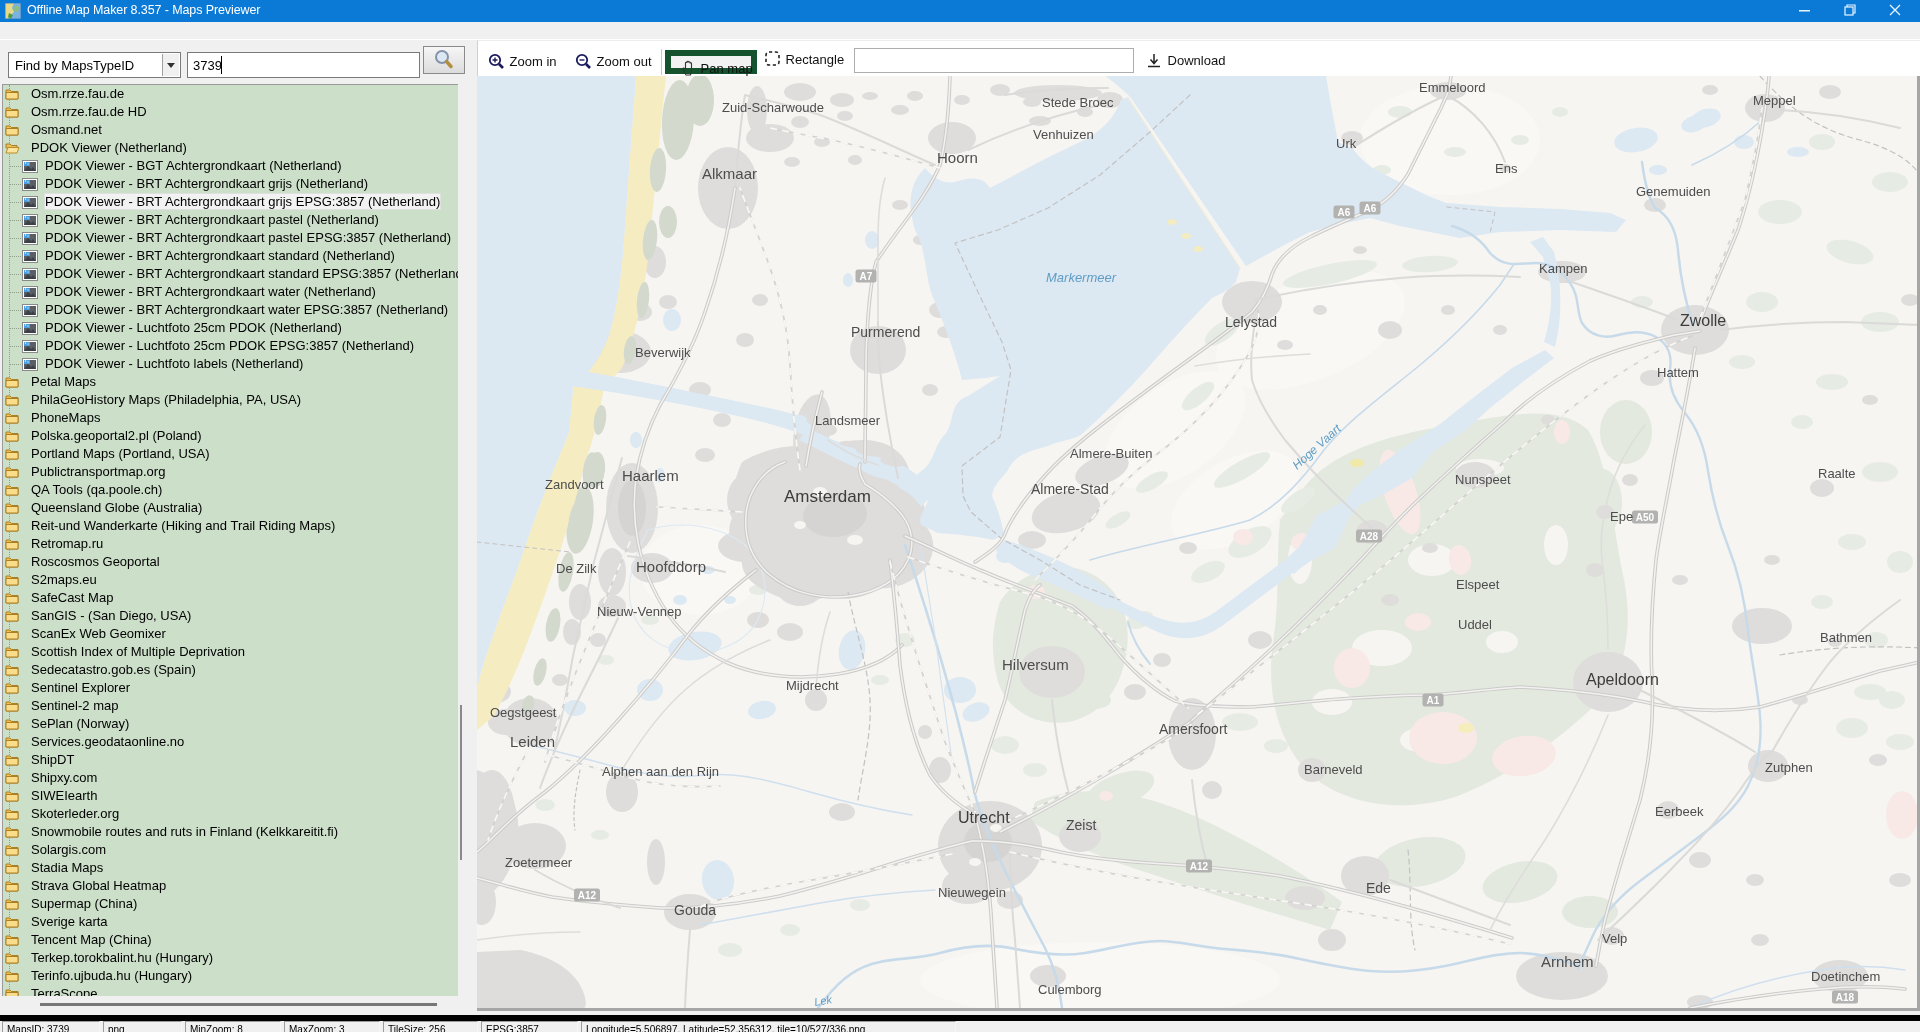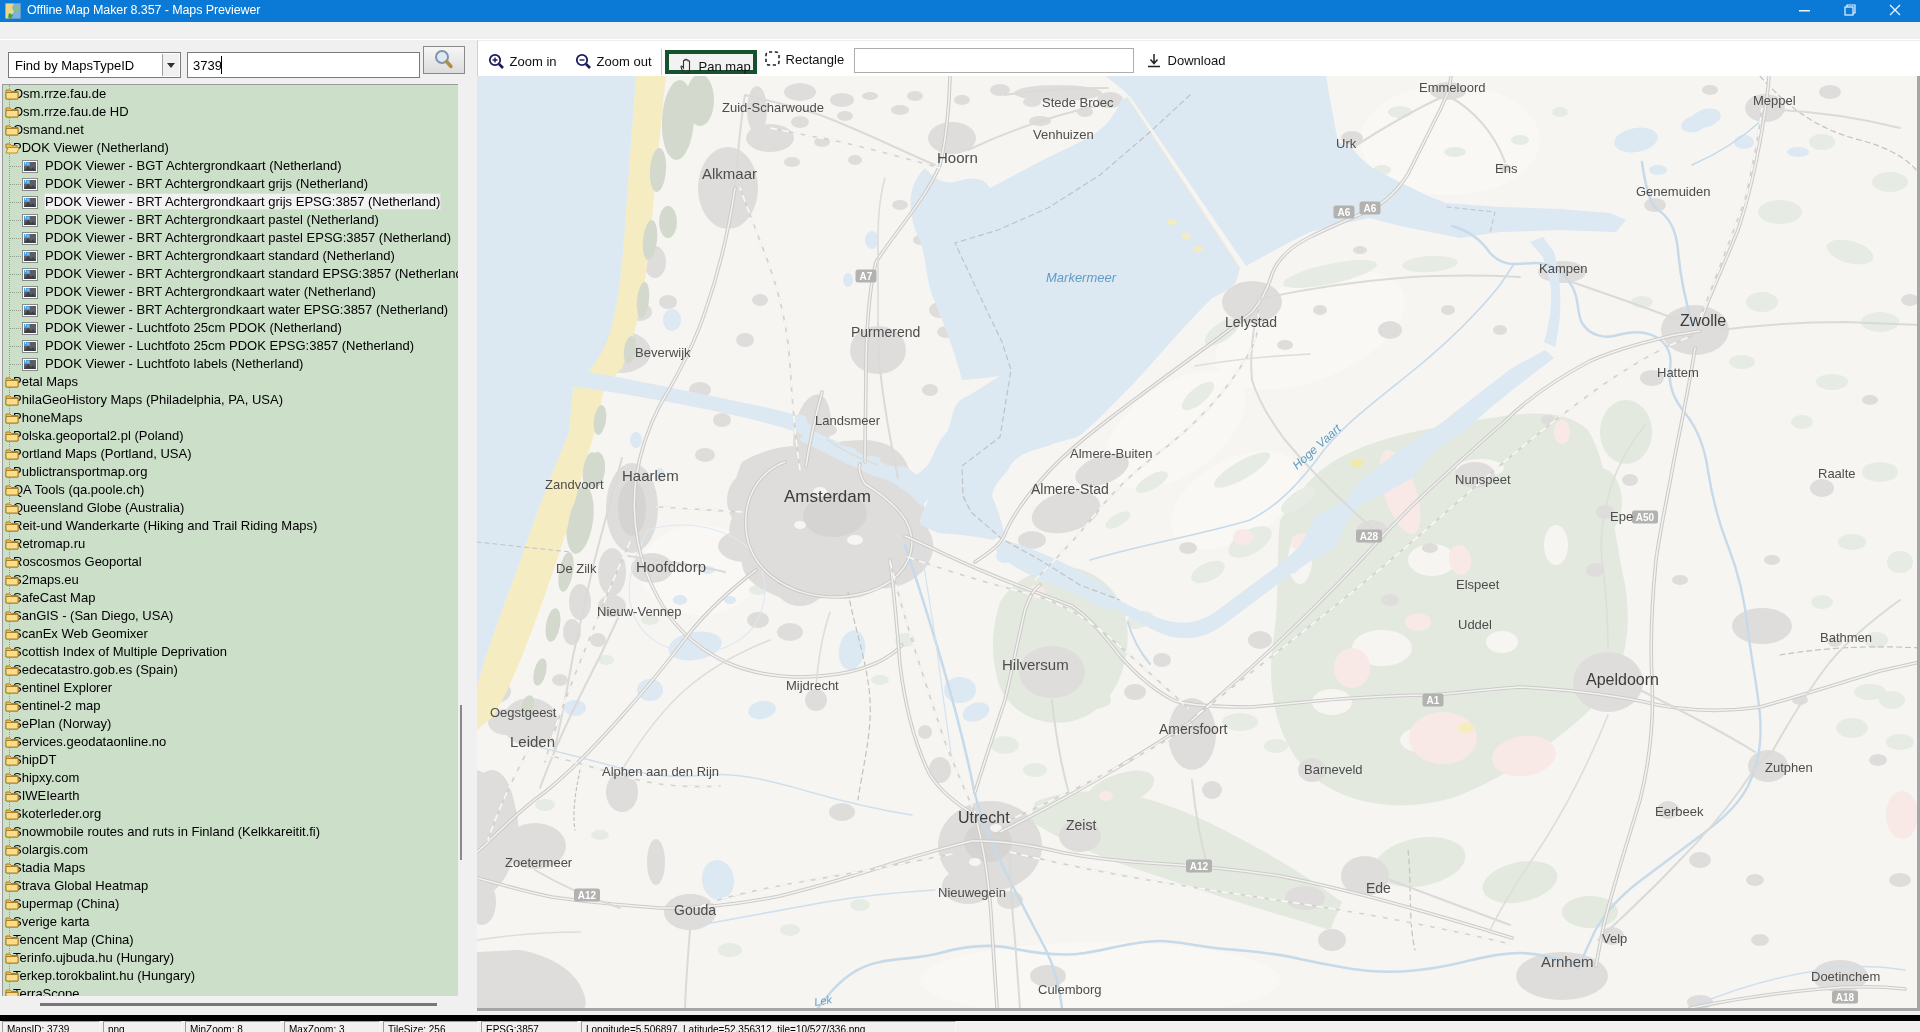--- a/index.html
+++ b/index.html
@@ -18,26 +18,26 @@
 #tbR{left:477px;top:40px;width:1443px;height:36px;background:#ffffff;border-left:1px solid #d0d0d0;border-top:1px solid #ededed}
 #combo{position:absolute;left:8px;top:12px;width:173px;height:26px;background:#fff;border:1px solid #7a7a7a;font-size:13px}
 #combo .ct{position:absolute;left:6px;top:5px}
 #combo .cb{position:absolute;right:1px;top:1px;width:17px;height:22px;background:#f0f0f0;border-left:1px solid #a0a0a0}
 #combo .cb:after{content:"";position:absolute;left:4px;top:9px;border:4px solid transparent;border-top:5px solid #303030}
 #finput{position:absolute;left:187px;top:12px;width:233px;height:26px;background:#fff;border:1px solid #7a7a7a;font-size:13px}
 #finput .ct{position:absolute;left:5px;top:5px}
 #finput .cur{position:absolute;left:33px;top:3px;width:1px;height:18px;background:#000}
 #sbtn{position:absolute;left:423px;top:6px;width:42px;height:28px;background:linear-gradient(#f6f6f6,#dcdcdc);border:1px solid #8a8a8a}
 .tbtn{position:absolute;top:9px;height:24px;font-size:13px;color:#111;white-space:nowrap}
-#panbtn{border:4px solid #14532d;background:#f2f2f2}
+#panbtn{border:6px solid #14532d;background:#f2f2f2}
 
 #treewrap{left:2px;top:84px;width:456px;height:912px;background:#cbdfc9;border-top:1px solid #9a9a9a;border-left:1px solid #9a9a9a;overflow:hidden}
 .r{position:relative;height:18px;line-height:18px;font-size:13px;color:#000;white-space:nowrap}
 .r .ic{position:absolute;top:2px}
-.r.top{padding-left:10px}
+.r.top{padding-left:28px}
 .r.kid{padding-left:42px}
 .r.kid .ic{left:19px}
 .r.top .ic{left:2px}
 .hl{background:#f2f2f2;outline:1px solid #e0e0e0}
 .dotv{position:absolute;border-left:1px dotted #8fa08d}
 .doth{position:absolute;border-top:1px dotted #8fa08d}
 
 #vsb{left:460px;top:705px;width:2px;height:155px;background:#8a8a8a}
 #hsb{left:40px;top:1003px;width:397px;height:3px;background:#777}
 
@@ -282,24 +282,24 @@
           <use href="#fold"></use>
         </svg>Supermap (China)</div>
 <div class="r top"><svg class="ic" width="14" height="14">
           <use href="#fold"></use>
         </svg>Sverige karta</div>
 <div class="r top"><svg class="ic" width="14" height="14">
           <use href="#fold"></use>
         </svg>Tencent Map (China)</div>
 <div class="r top"><svg class="ic" width="14" height="14">
           <use href="#fold"></use>
+        </svg>Terkep.torokbalint.hu (Hungary)</div>
+<div class="r top"><svg class="ic" width="14" height="14">
+          <use href="#fold"></use>
         </svg>Terinfo.ujbuda.hu (Hungary)</div>
-<div class="r top"><svg class="ic" width="14" height="14">
-          <use href="#fold"></use>
-        </svg>Terkep.torokbalint.hu (Hungary)</div>
 <div class="r top"><svg class="ic" width="14" height="14">
           <use href="#fold"></use>
         </svg>TerraScope</div>
 </div>
 <div id="belowmap" class="abs"></div>
 <div id="vsb" class="abs"></div>
 <div id="hsb" class="abs"></div>
 
 <div id="mapwrap" class="abs">
 <svg width="1443" height="932" viewBox="477 76 1443 932" font-family="Liberation Sans, sans-serif">

